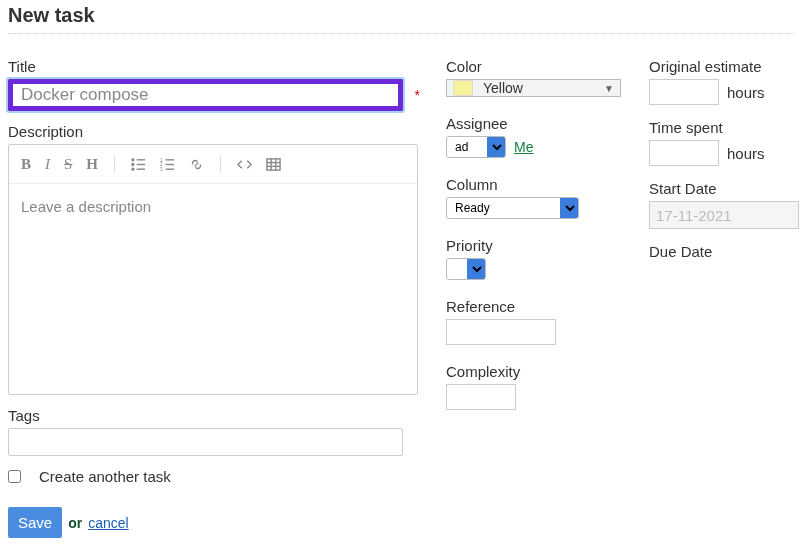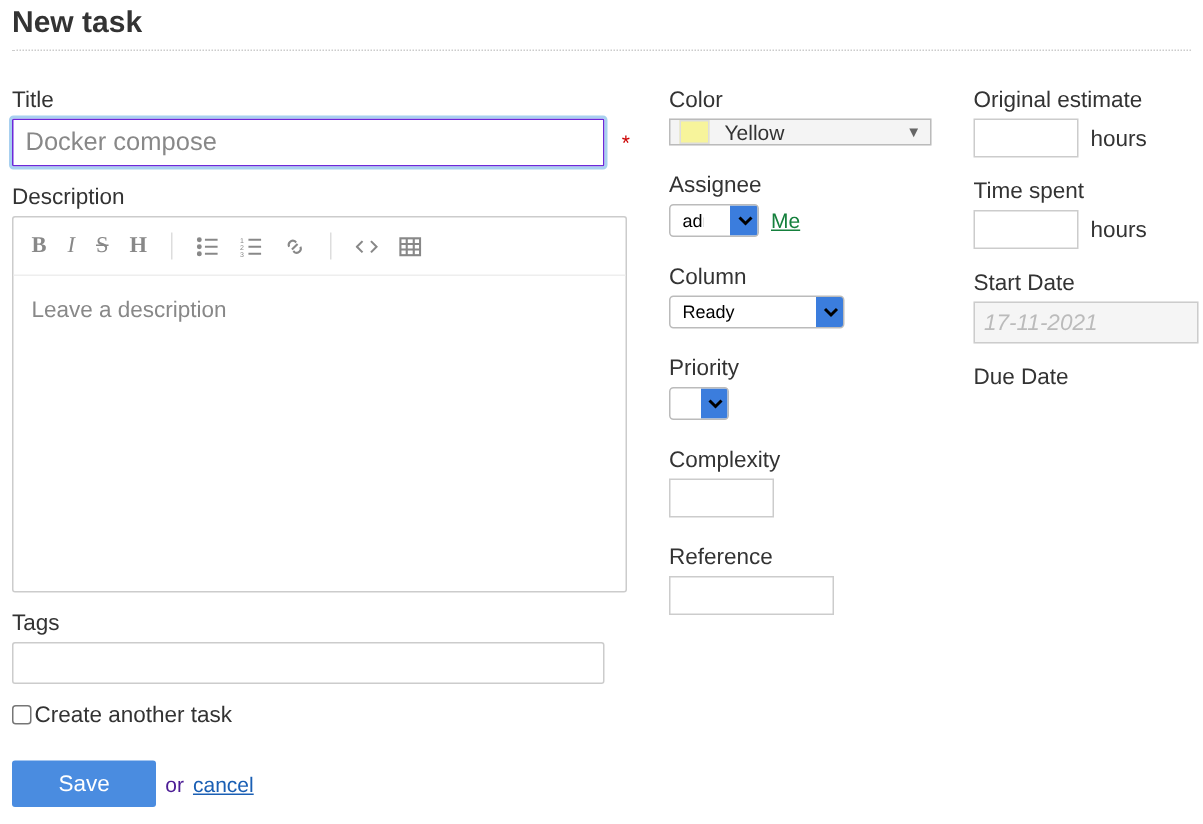--- a/index.html
+++ b/index.html
@@ -5,50 +5,50 @@
 * { box-sizing: border-box; margin: 0; padding: 0; font-family: Arial, Helvetica, sans-serif; }
 body { font-size: 14px; color: #333; padding: 0 8px; }
 .header { font-size: 20px; font-weight: bold; border-bottom: 1px dotted #ccc; padding: 4px 0 6px 0; margin-bottom: 24px; }
 .cols { display: flex; gap: 28px; align-items: flex-start; }
 .col1 { flex: 0 0 410px; }
 .col2 { flex: 0 0 175px; }
 .col3 { flex: 0 0 160px; }
 label, .lbl { display: block; font-size: 15px; color: #333; margin-bottom: 4px; margin-top: 0; }
 .field { margin-bottom: 12px; }
 .title-wrap { position: relative; }
-.title-input { width: 395px; height: 32px; font-size: 17px; color: #888; padding: 4px 8px; border: 1px solid #6d28d9; outline: 2px solid #a8d0f0; outline-offset: 0; border-radius: 1px; }
+.title-input { width: 395px; height: 32px; font-size: 17px; color: #888; padding: 4px 8px; border: 5px solid #6d28d9; outline: 2px solid #a8d0f0; outline-offset: 0; border-radius: 1px; }
 .req { color: #c00; position: absolute; right: -2px; top: 8px; font-size: 14px; }
 .editor { border: 1px solid #ccc; border-radius: 2px; width: 410px; }
 .toolbar { display: flex; align-items: center; gap: 14px; padding: 10px 12px; border-bottom: 1px solid #eee; color: #888; }
 .toolbar .sep { width: 1px; height: 18px; background: #ddd; margin: 0 2px; }
 .toolbar span { cursor: pointer; font-size: 15px; display:inline-flex; align-items:center; }
 .tb-b { font-family: Georgia, serif; font-weight: bold; }
 .tb-i { font-family: Georgia, serif; font-style: italic; }
 .tb-s { font-family: Georgia, serif; text-decoration: line-through; }
 .tb-h { font-family: Georgia, serif; font-weight: bold; }
 .desc-area { height: 210px; padding: 14px 12px; color: #888; font-size: 15px; }
 .tags-input { width: 395px; height: 28px; border: 1px solid #ccc; border-radius: 2px; padding: 2px 6px; }
-.checkbox-row { display: flex; align-items: center; gap: 2px; font-size: 15px; margin: 12px 0 22px 0; }
+.checkbox-row { display: flex; align-items: center; gap: 18px; font-size: 15px; margin: 12px 0 22px 0; }
 .checkbox-row input { width: 13px; height: 13px; }
 .actions { display: flex; align-items: center; gap: 6px; }
-.save-btn { background: #4a8ce0; color: #fff; border: none; padding: 7px 31px; font-size: 15px; border-radius: 2px; cursor: pointer; }
-.or { color: #4c1d95; }
+.save-btn { background: #4a8ce0; color: #fff; border: none; padding: 7px 10px; font-size: 15px; border-radius: 2px; cursor: pointer; }
+.or { color: #14532d; font-weight: bold; }
 .cancel { color: #1a5fb4; text-decoration: underline; cursor: pointer; }
 
 .color-select { width: 175px; height: 18px; border: 1px solid #bbb; background: #f4f4f4; display: flex; align-items: center; padding: 0 6px; position: relative; cursor: pointer; }
 .swatch { width: 20px; height: 16px; background: #f7f49b; border: 1px solid #ddd; margin-right: 10px; }
 .color-select .caret { margin-left: auto; font-size: 10px; color: #666; }
 
 .select-sm { border: 1px solid #bbb; background: #fff; font-size: 12px; padding: 2px 4px; height: 22px; border-radius: 3px; }
 .select-blue-end { background: linear-gradient(to right, #fff 0%, #fff calc(100% - 18px), #3b7ddd calc(100% - 18px), #3b7ddd 100%); padding-right: 20px; }
 .assignee-row { display: flex; align-items: center; gap: 8px; }
 .me-link { color: #15803d; text-decoration: underline; font-size: 14px; cursor: pointer; }
 .col2 .field { margin-bottom: 18px; }
 .inp-sm { width: 70px; height: 26px; border: 1px solid #ccc; padding: 2px 4px; }
-.inp-date { width: 150px; height: 28px; border: 1px solid #ccc; background: #f5f5f5; color: #bbb; font-size: 15px; padding: 2px 6px; font-style: italic; }
+.inp-date { width: 150px; height: 28px; border: 1px solid #ccc; background: #f5f5f5; color: #bbb; font-size: 15px; padding: 2px 6px; }
 .inline { display: flex; align-items: center; gap: 8px; }
 .hours { font-size: 15px; color: #333; }
 .col3 .field { margin-bottom: 14px; }
 svg { width: 15px; height: 15px; stroke: #888; fill: none; stroke-width: 1.5; }
 </style>
 </head>
 <body>
 
 <div class="header">New task</div>
 
@@ -150,40 +150,40 @@
       <div class="assignee-row">
         <select class="select-sm select-blue-end" style="width:60px">
           <option>admin</option>
         </select>
         <a class="me-link">Me</a>
       </div>
     </div>
 
     <div class="field">
       <span class="lbl">Column</span>
-      <select class="select-sm select-blue-end" style="width:117px">
+      <select class="select-sm select-blue-end" style="width:133px">
         <option>Ready</option>
       </select>
     </div>
 
     <div class="field">
       <span class="lbl">Priority</span>
       <select class="select-sm select-blue-end" style="width:40px">
         <option>0</option>
       </select>
     </div>
 
     <div class="field">
+      <span class="lbl">Reference</span>
+      <input class="inp-sm" style="width: 110px;" type="text" value="">
+    </div>
+
+    <div class="field">
       <span class="lbl">Complexity</span>
       <input class="inp-sm" type="text" value="" style="">
-    </div>
-
-    <div class="field">
-      <span class="lbl">Reference</span>
-      <input class="inp-sm" style="width: 110px;" type="text" value="">
     </div>
   </div>
 
   <div class="col3">
     <div class="field">
       <span class="lbl">Original estimate</span>
       <div class="inline">
         <input class="inp-sm" type="text" value="" style="">
         <span class="hours">hours</span>
       </div>

